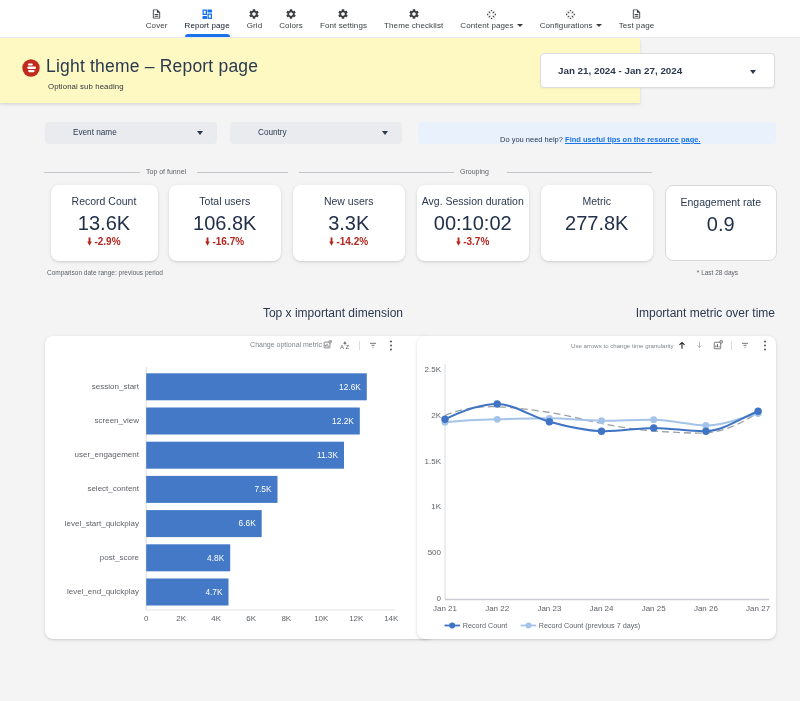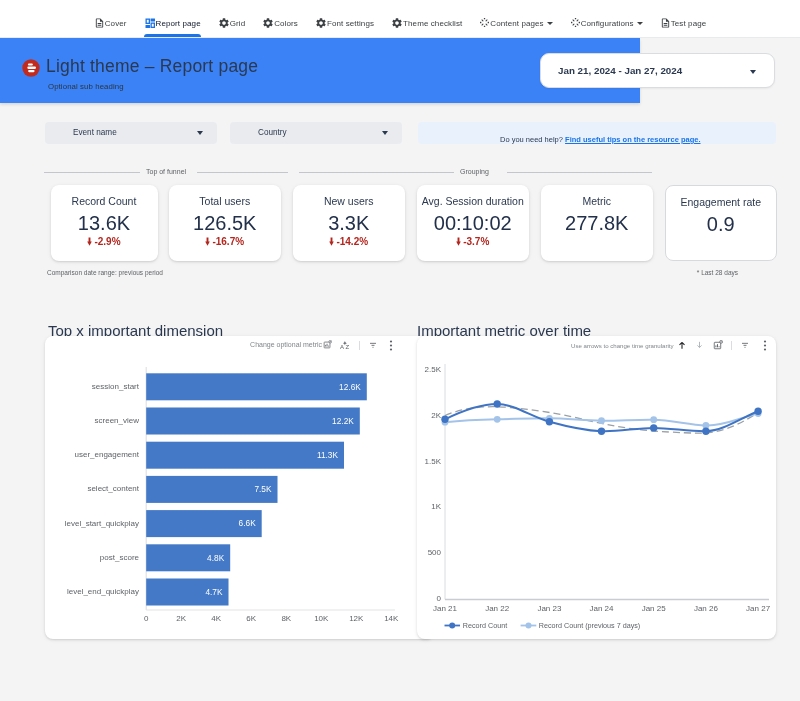--- a/index.html
+++ b/index.html
@@ -5,41 +5,41 @@
   * { margin:0; padding:0; box-sizing:border-box; }
   html,body { width:800px; height:701px; overflow:hidden; background:#f4f4f4;
     font-family:"Liberation Sans", sans-serif; }
   .page { position:relative; width:800px; height:701px; }
   .abs { position:absolute; }
 
   
   .nav { position:absolute; top:0; left:0; width:800px; height:38px; background:#fff;
     border-bottom:1px solid #e9eaec; display:flex; justify-content:center; }
   .navin { display:flex; align-items:stretch; transform:translateX(0px); }
-  .nitem { position:relative; display:flex; flex-direction:row; align-items:center;
+  .nitem { position:relative; display:flex; flex-direction:column; align-items:center;
     justify-content:flex-start; padding:8px 8.5px 0 8.5px; color:#3c4043; }
   .nitem .ic { height:12px; display:flex; align-items:center; }
   .nitem .lb { font-size:8px; margin-top:1px; white-space:nowrap; letter-spacing:0.1px; }
   .nitem.active { color:#0f172a; }
   .nitem.active .bar { position:absolute; bottom:0; left:8.5px; right:8.5px; height:3px;
     background:#1a73e8; border-radius:3px 3px 0 0; }
   .caret { display:inline-block; width:0; height:0; border-left:3px solid transparent;
     border-right:3px solid transparent; border-top:3.5px solid #3c4043; margin-left:3px;
     vertical-align:middle; }
 
   
-  .header { position:absolute; top:38px; left:0; width:640px; height:65px; background:#3b82f6;
+  .header { position:absolute; top:38px; left:0; width:640px; height:65px; background:#fef9c3;
     box-shadow:0 1.5px 3px rgba(0,0,0,0.13);padding-left:8px; }
   .logo { position:absolute; left:22px; top:21px; }
   .title { position:absolute; left:46px; top:18px; font-size:17.5px; color:#2b3950;
     letter-spacing:0.2px; }
   .subtitle { position:absolute; left:48px; top:44px; font-size:7.8px; font-weight:normal;
     color:#2e353c; letter-spacing:0.1px; }
   .datebox { position:absolute; left:540px; top:15px; width:235px; height:35px;
-    background:#fff; border:1px solid #dadce0; border-radius:9px;
+    background:#fff; border:1px solid #dadce0; border-radius:4px;
     box-shadow:0 1px 2px rgba(0,0,0,0.05); display:flex; align-items:center; }
   .datebox .dtext { margin-left:17px; font-size:9.8px; font-weight:bold; color:#2b3950; }
   .datebox .dcaret { position:absolute; right:18px; top:16px; width:0; height:0;
     border-left:3.5px solid transparent; border-right:3.5px solid transparent;
     border-top:4.5px solid #2b3950; }
 
   
   .chip { position:absolute; top:122px; height:21.5px; background:#e9ebee; border-radius:4px;
     display:flex; align-items:center; color:#2b3950; font-size:9px; }
   .chip .ctext { margin-left:28px; font-size:8.2px; }
@@ -60,21 +60,21 @@
     border-radius:8px; box-shadow:0 1px 2px rgba(0,0,0,0.10), 0 1px 4px rgba(0,0,0,0.08);
     text-align:center; }
   .card.bordered { box-shadow:none; border:1px solid #d7dadd; }
   .card .ct { position:absolute; top:10px; left:0; right:0; font-size:10.5px; color:#2b3950; }
   .card .cv { position:absolute; top:27px; left:0; right:0; font-size:20px; color:#22304a; }
   .card .cc { position:absolute; top:51px; left:0; right:0; font-size:10px; font-weight:bold; color:#b3261e; display:flex; align-items:center; justify-content:center; gap:2px; }
 
   .note { position:absolute; font-size:6.5px; color:#5f6368; }
 
   
-  .chtitle { position:absolute; top:306px; font-size:15px; color:#2b3950; text-align:left;margin-top:16px; }
+  .chtitle { position:absolute; top:306px; font-size:12px; color:#2b3950; text-align:right; }
   .chartcard { position:absolute; top:335.5px; height:303.5px; background:#fff; border-radius:8px;
     box-shadow:0 1px 2px rgba(0,0,0,0.10), 0 1px 4px rgba(0,0,0,0.08); }
   .hicon { position:absolute; line-height:0; font-size:0; }
 </style>
 </head>
 <body>
 <div class="page">
 
   <div class="nav">
       <div class="navin">
@@ -223,21 +223,21 @@
       <div class="cc">
         <svg width="5" height="9" viewBox="0 0 5 9">
           <path d="M2.5 0.5 V5.2" stroke="#b3261e" stroke-width="1.9" fill="none"></path>
           <path d="M0.2 4.4 L4.8 4.4 L2.5 8.8 Z" fill="#b3261e"></path>
         </svg>
         <span>-2.9%</span>
       </div>
     </div>
   <div class="card" style="left:169px;">
       <div class="ct">Total users</div>
-      <div class="cv">126.5K</div>
+      <div class="cv">106.8K</div>
       <div class="cc">
         <svg width="5" height="9" viewBox="0 0 5 9">
           <path d="M2.5 0.5 V5.2" stroke="#b3261e" stroke-width="1.9" fill="none"></path>
           <path d="M0.2 4.4 L4.8 4.4 L2.5 8.8 Z" fill="#b3261e"></path>
         </svg>
         <span>-16.7%</span>
       </div>
     </div>
   <div class="card" style="left:293px;">
       <div class="ct">New users</div>

